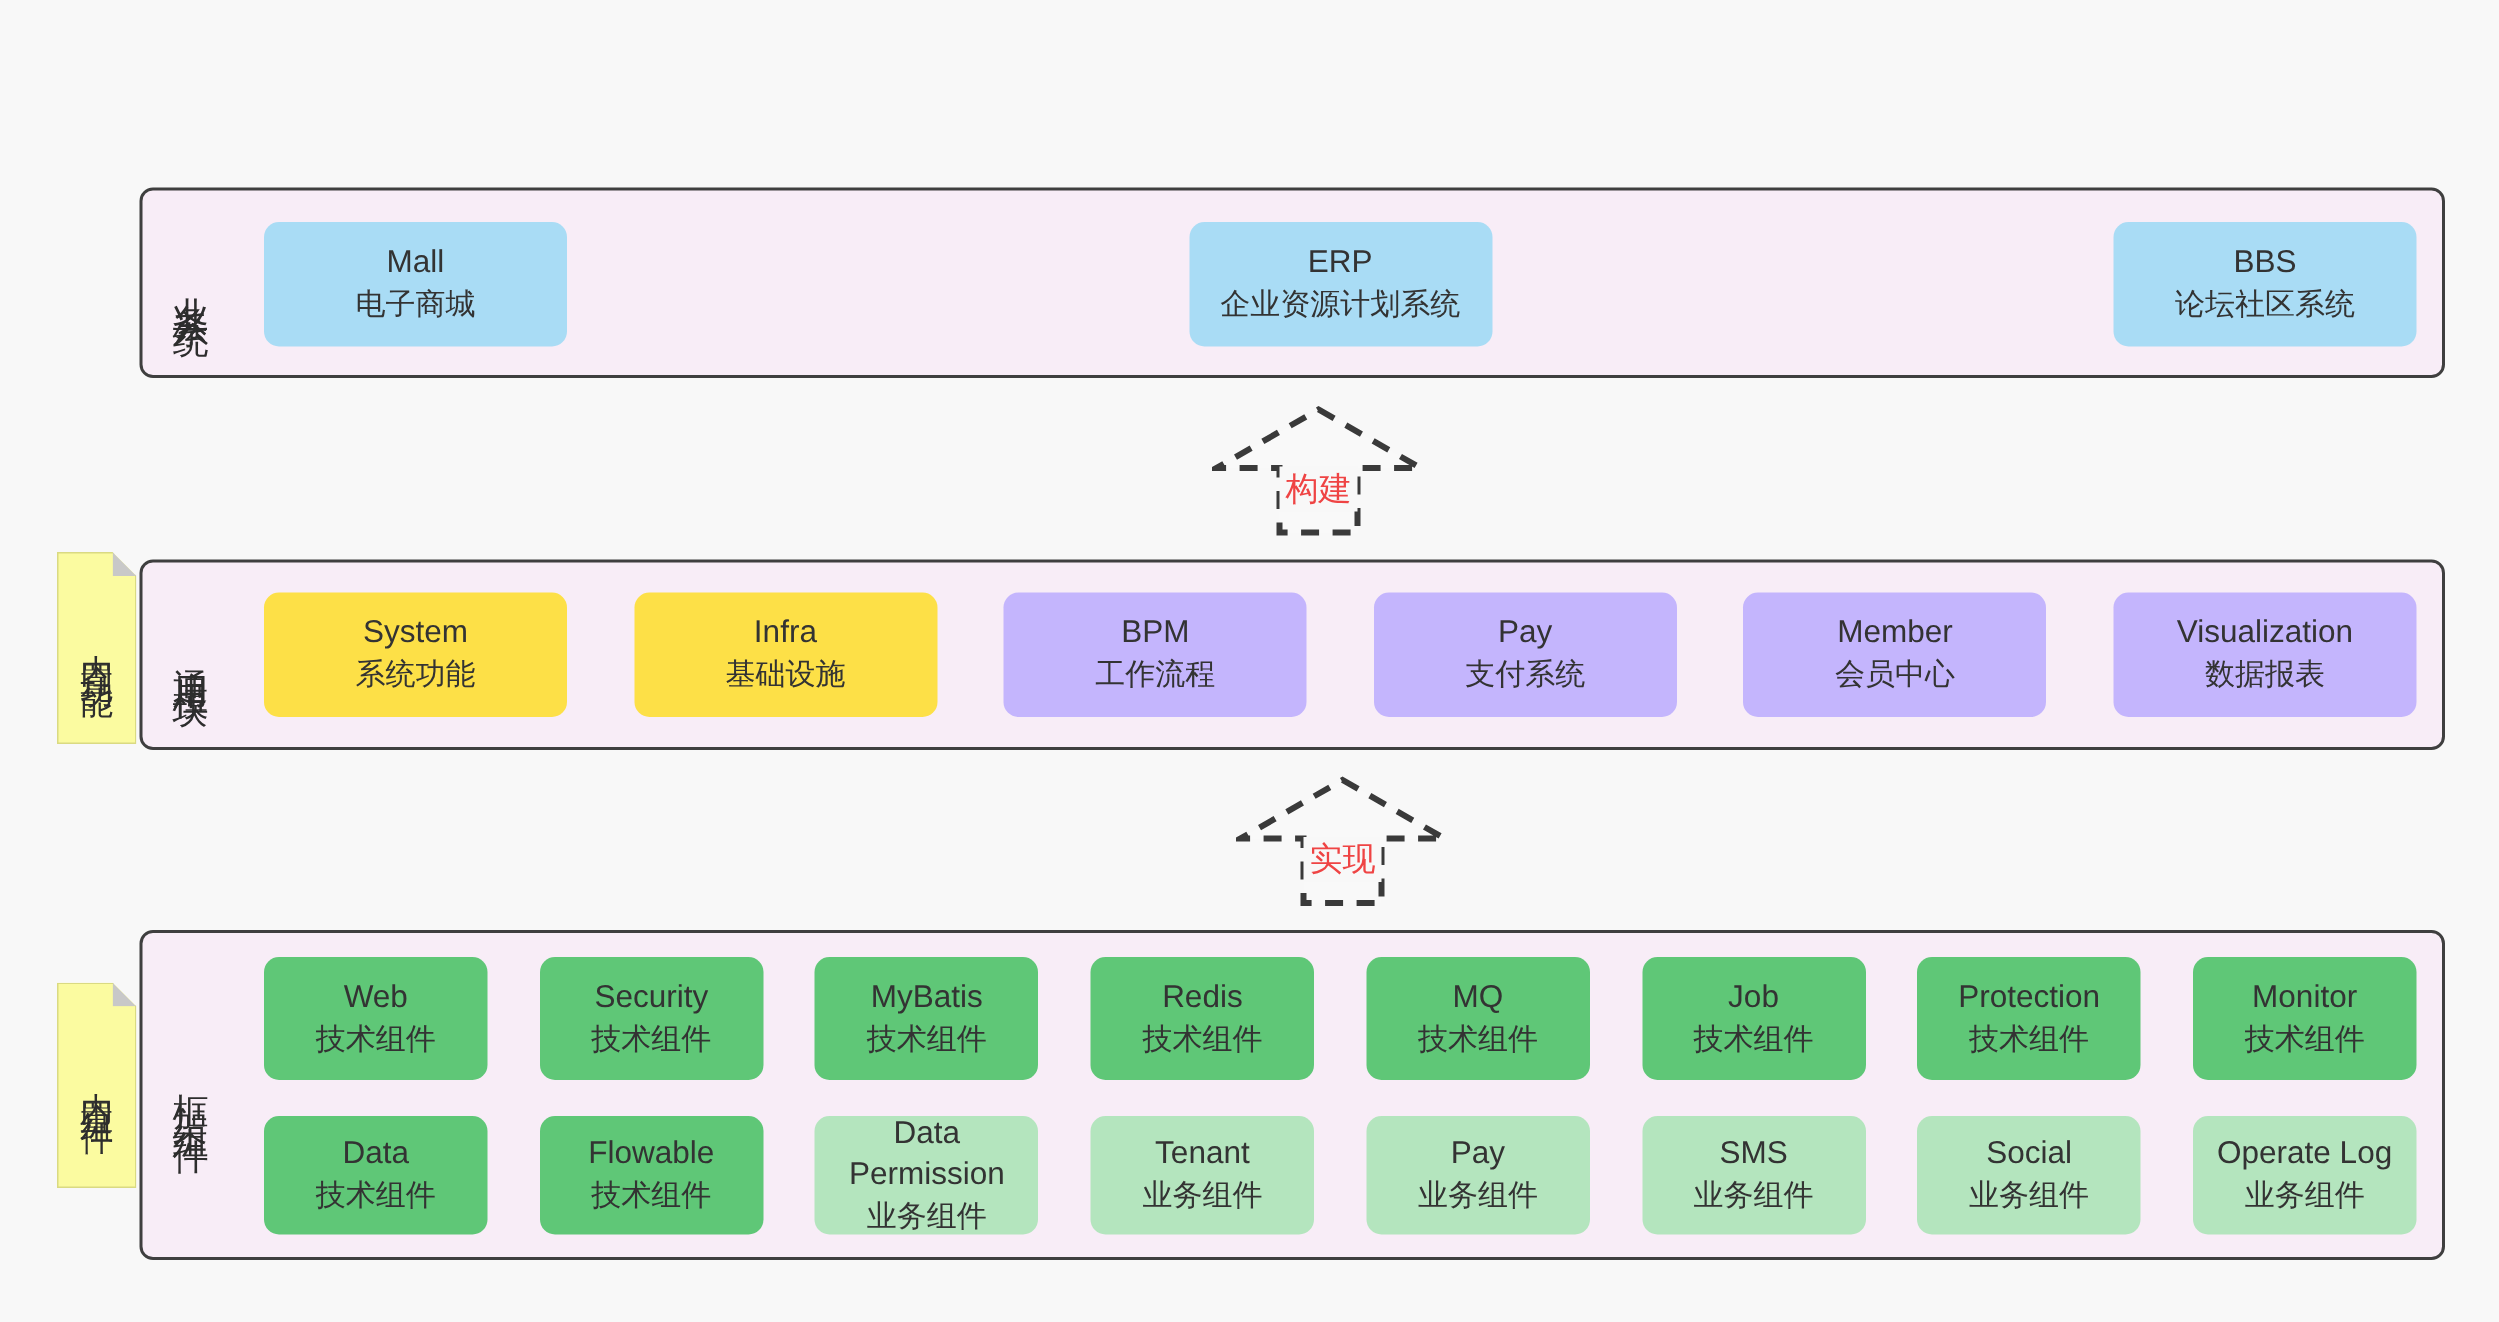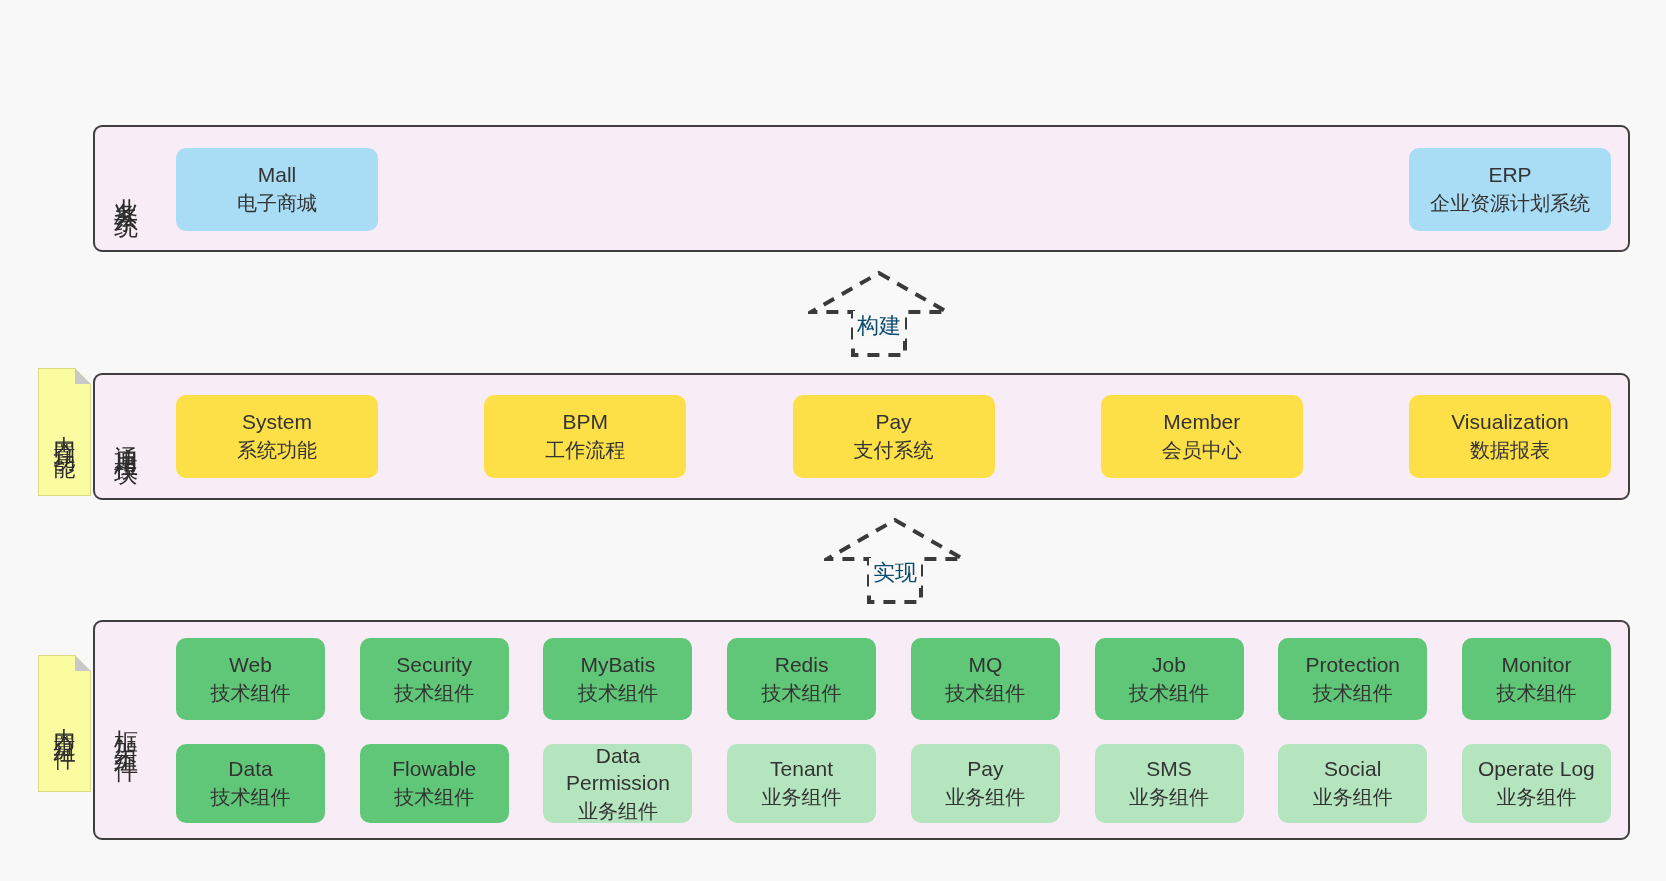--- a/index.html
+++ b/index.html
@@ -43,21 +43,21 @@
     display:flex;flex-direction:column;align-items:center;justify-content:center;
     text-align:center;line-height:1.28;
   }
   .w6{width:202px;height:83px;}
   .w8{width:149px;height:82px;}
   #panel3 .r2 .w8{height:79px;}
   .box .en{font-size:21px;}
   .box .zh{font-size:20px;margin-top:2px;}
   .blue{background:#a9dcf5;}
   .red{background:#fde047;}
-  .pink{background:#fde047;}
+  .pink{background:#c4b5fd;}
   .dgreen{background:#5fc777;}
   .lgreen{background:#b4e5be;}
   
   .note{
     position:absolute;left:38px;width:53px;
     background:#fbfba0;
     display:flex;align-items:center;justify-content:center;
     writing-mode:vertical-rl;text-orientation:upright;
     font-size:22px;letter-spacing:7px;color:#2d2d2d;
     clip-path:polygon(0 0,calc(100% - 16px) 0,100% 16px,100% 100%,0 100%);
@@ -72,37 +72,41 @@
     clip-path:polygon(0 0,100% 100%,0 100%);
   }
   
   .arrow{position:absolute;width:142px;height:88px;}
   #arrow1{left:808px;top:270px;}
   #arrow2{left:824px;top:517px;}
   .arrow svg{position:absolute;left:0;top:0;}
   .alabel{
     position:absolute;left:50%;top:56px;transform:translate(-50%,-50%);
     background:#f8f8f8;padding:0 4px;
-    font-size:22px;color:#0c4a6e;white-space:nowrap;
+    font-size:22px;color:#ef4444;white-space:nowrap;
   }
 </style>
 </head>
 <body>
 
 <div class="panel" id="panel1">
   <div class="panel-label">业务系统</div>
   <div class="row">
     <div class="box w6 blue">
       <span class="en">Mall</span>
       <span class="zh">电子商城</span>
     </div>
     <div class="box w6 blue">
       <span class="en">ERP</span>
       <span class="zh">企业资源计划系统</span>
     </div>
+    <div class="box w6 blue">
+      <span class="en">BBS</span>
+      <span class="zh">论坛社区系统</span>
+    </div>
   </div>
 </div>
 
 <div class="arrow" id="arrow1">
   <svg width="142" height="88" viewBox="0 0 142 88">
     <polygon points="71,3 139,42 97,42 97,85 45,85 45,42 3,42" fill="#f9f9f9" stroke="#3a3a3a" stroke-width="4" stroke-dasharray="12 9" stroke-linejoin="miter"></polygon>
   </svg>
   <span class="alabel">构建</span>
 </div>
 
@@ -110,20 +114,24 @@
   <span class="fold"></span>
   <span>内置功能</span>
 </div>
 <div class="panel" id="panel2">
   <div class="panel-label">通用模块</div>
   <div class="row">
     <div class="box w6 red">
       <span class="en">System</span>
       <span class="zh">系统功能</span>
     </div>
+    <div class="box w6 red">
+      <span class="en">Infra</span>
+      <span class="zh">基础设施</span>
+    </div>
     <div class="box w6 pink">
       <span class="en">BPM</span>
       <span class="zh">工作流程</span>
     </div>
     <div class="box w6 pink">
       <span class="en">Pay</span>
       <span class="zh">支付系统</span>
     </div>
     <div class="box w6 pink">
       <span class="en">Member</span>

